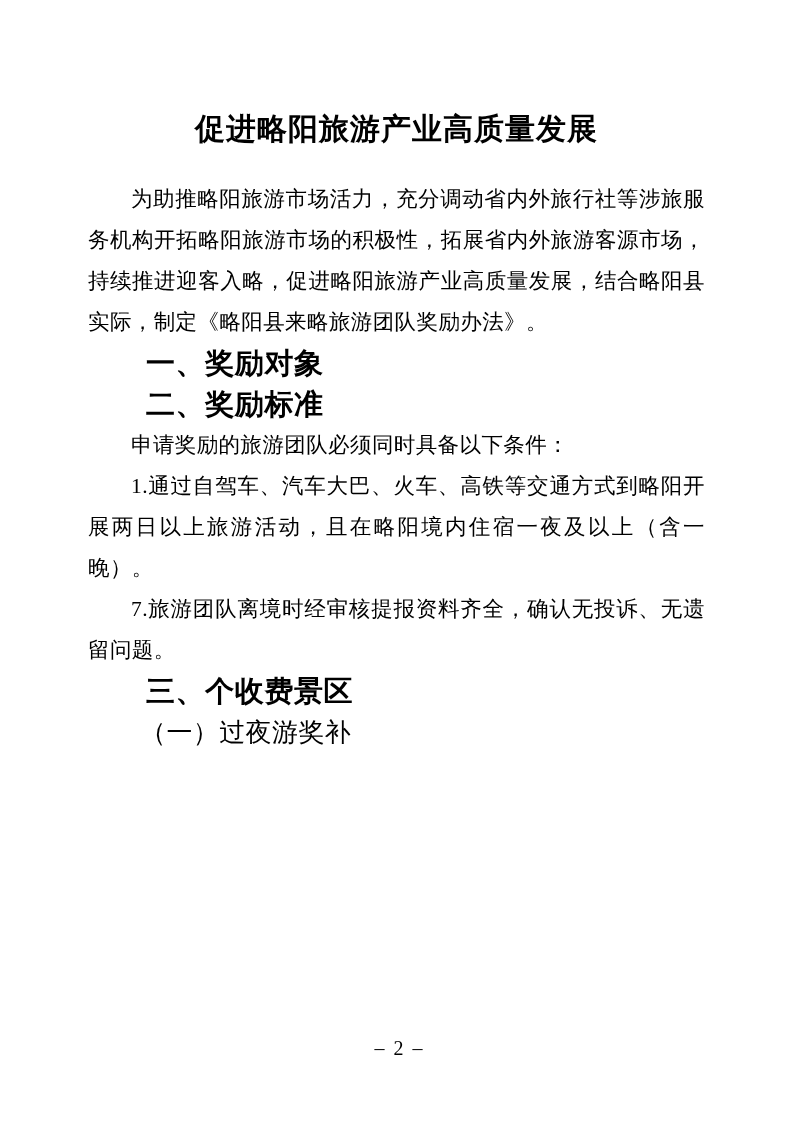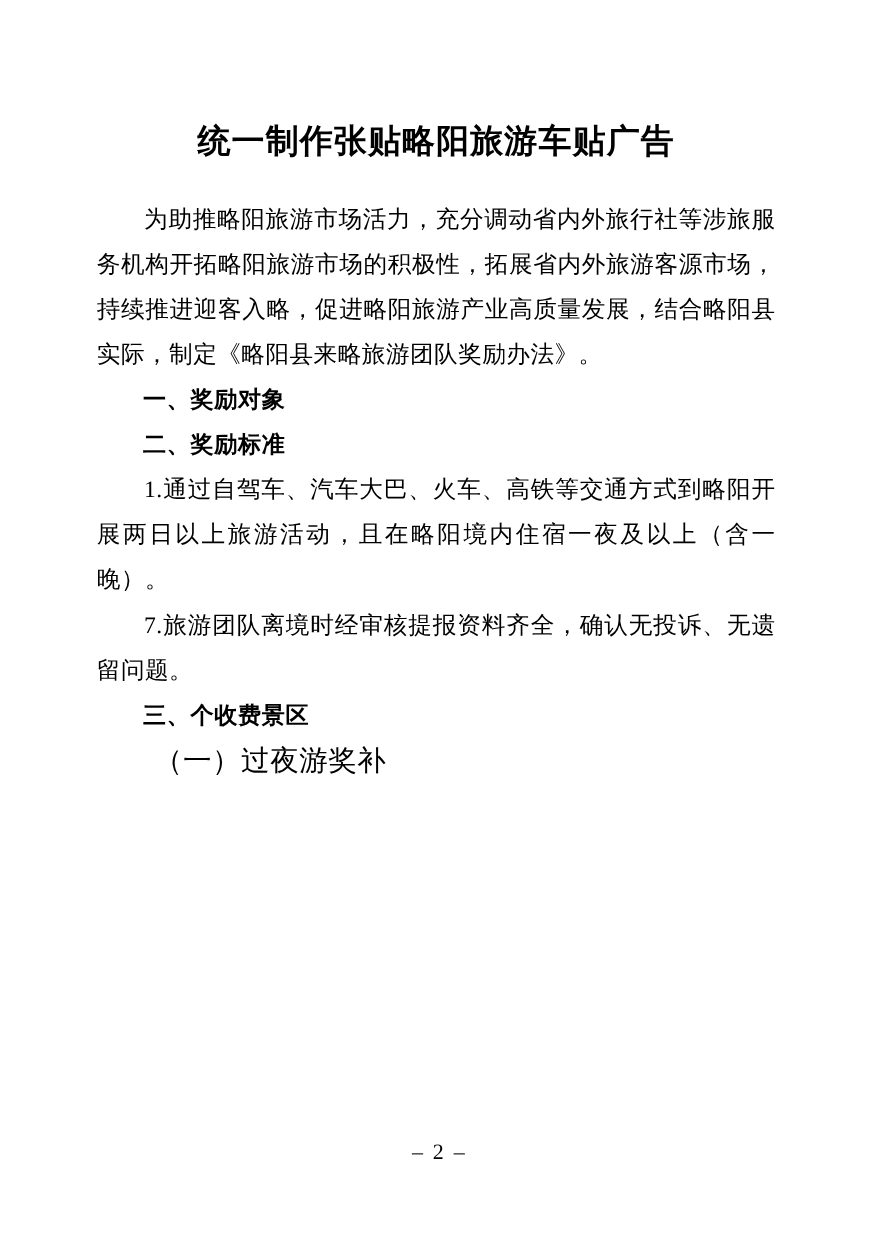--- a/index.html
+++ b/index.html
@@ -41,21 +41,21 @@
     line-height: 41px;
     margin: 0;
     text-align: justify;
     text-justify: inter-ideograph;
     letter-spacing: 0.4px;
   }
   p.indent2 {
     text-indent: 2em;
   }
   p.heading {
-    font-size: 21px;
+    font-size: 29px;
     line-height: 41px;
     margin: 0;
     text-indent: 2em;
     font-weight: bold;
     font-family: "Liberation Sans", "DejaVu Sans", sans-serif;
     letter-spacing: 0.6px;
   }
   p.subheading {
     font-size: 26px;
     line-height: 41px;
@@ -79,31 +79,32 @@
   }
   .pagenum-wrap {
     padding-left: 6px;
   }
 </style>
 </head>
 <body>
 
 <div class="page">
 
-  <h1 class="doc-title">统一制作张贴略阳旅游车贴广告</h1>
+  <h1 class="doc-title">促进略阳旅游产业高质量发展</h1>
 
   <div class="body-block">
 
     <p class="para indent2">为助推略阳旅游市场活力，充分调动省内外旅行社等涉旅服务机构开拓略阳旅游市场的积极性，拓展省内外旅游客源市场，持续推进迎客入略，促进略阳旅游产业高质量发展，结合略阳县实际，制定《略阳县来略旅游团队奖励办法》。</p>
 
     <p class="heading">一、奖励对象</p>
 
 
     <p class="heading">二、奖励标准</p>
 
+    <p class="para indent2">申请奖励的旅游团队必须同时具备以下条件：</p>
 
     <p class="para indent2">1.通过自驾车、汽车大巴、火车、高铁等交通方式到略阳开展两日以上旅游活动，且在略阳境内住宿一夜及以上（含一晚）。</p>
 
 
     <p class="para indent2">7.旅游团队离境时经审核提报资料齐全，确认无投诉、无遗留问题。</p>
 
     <p class="heading">三、个收费景区</p>
 
     <p class="subheading">（一）过夜游奖补</p>
 

